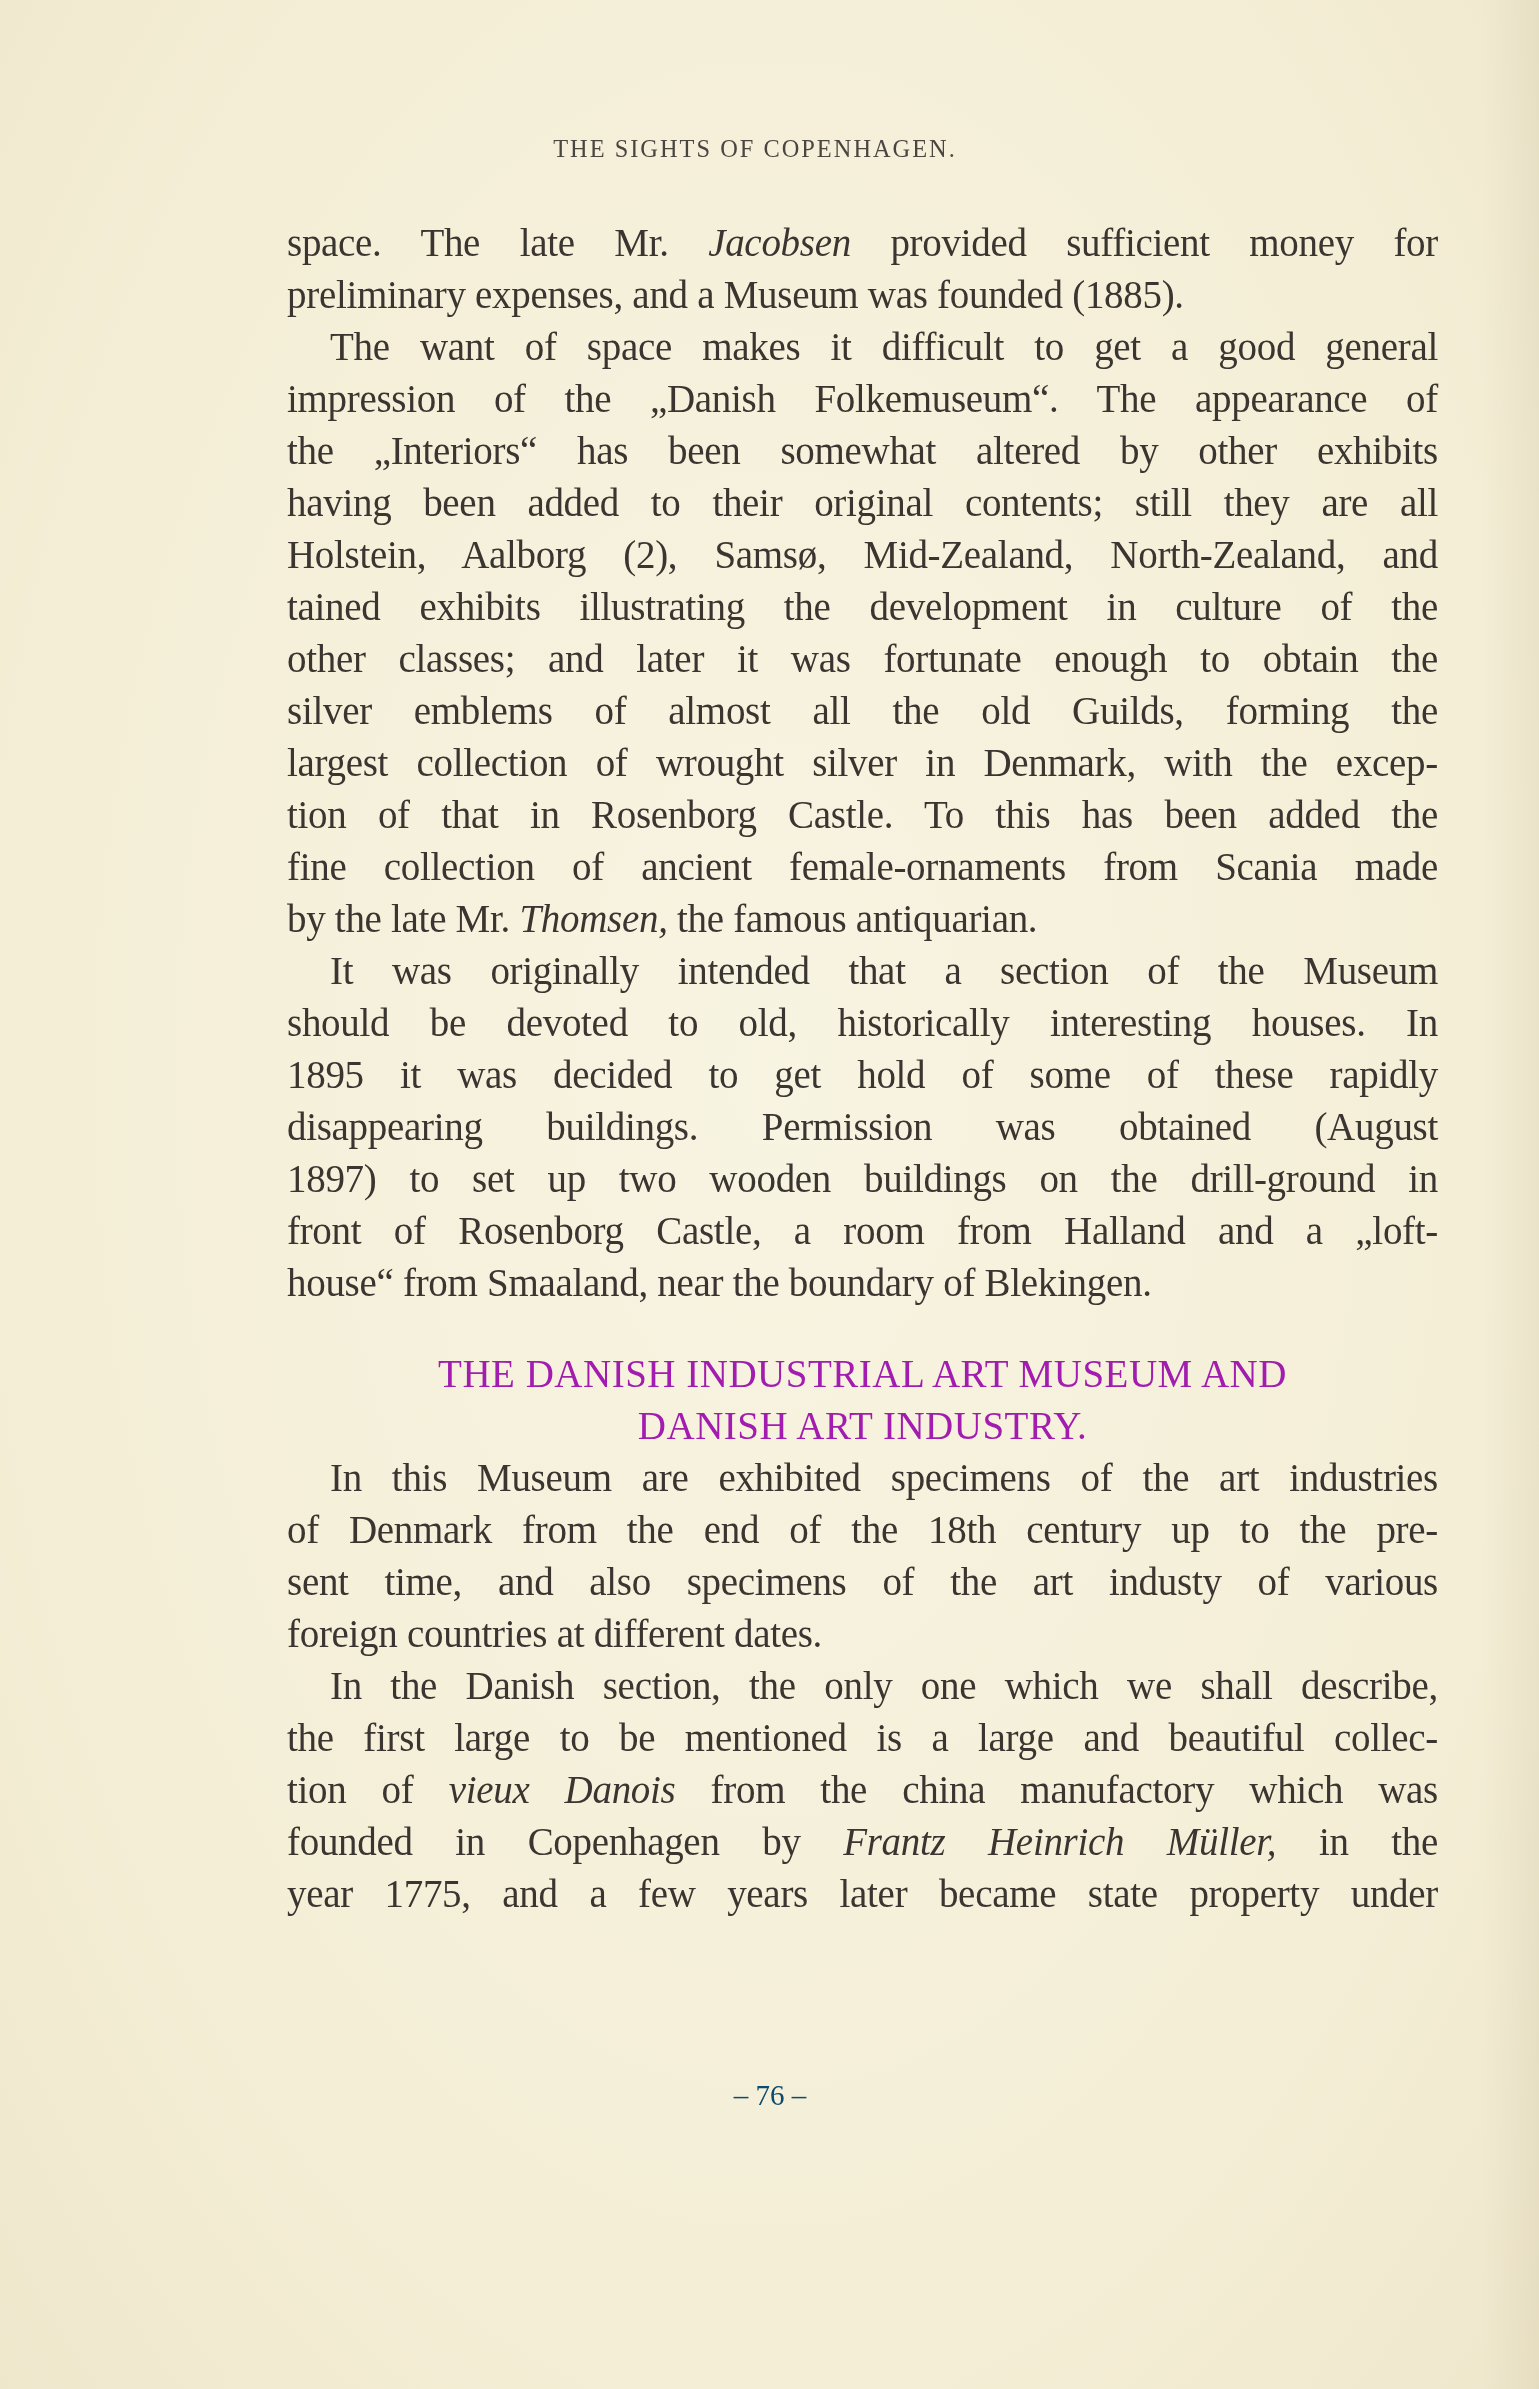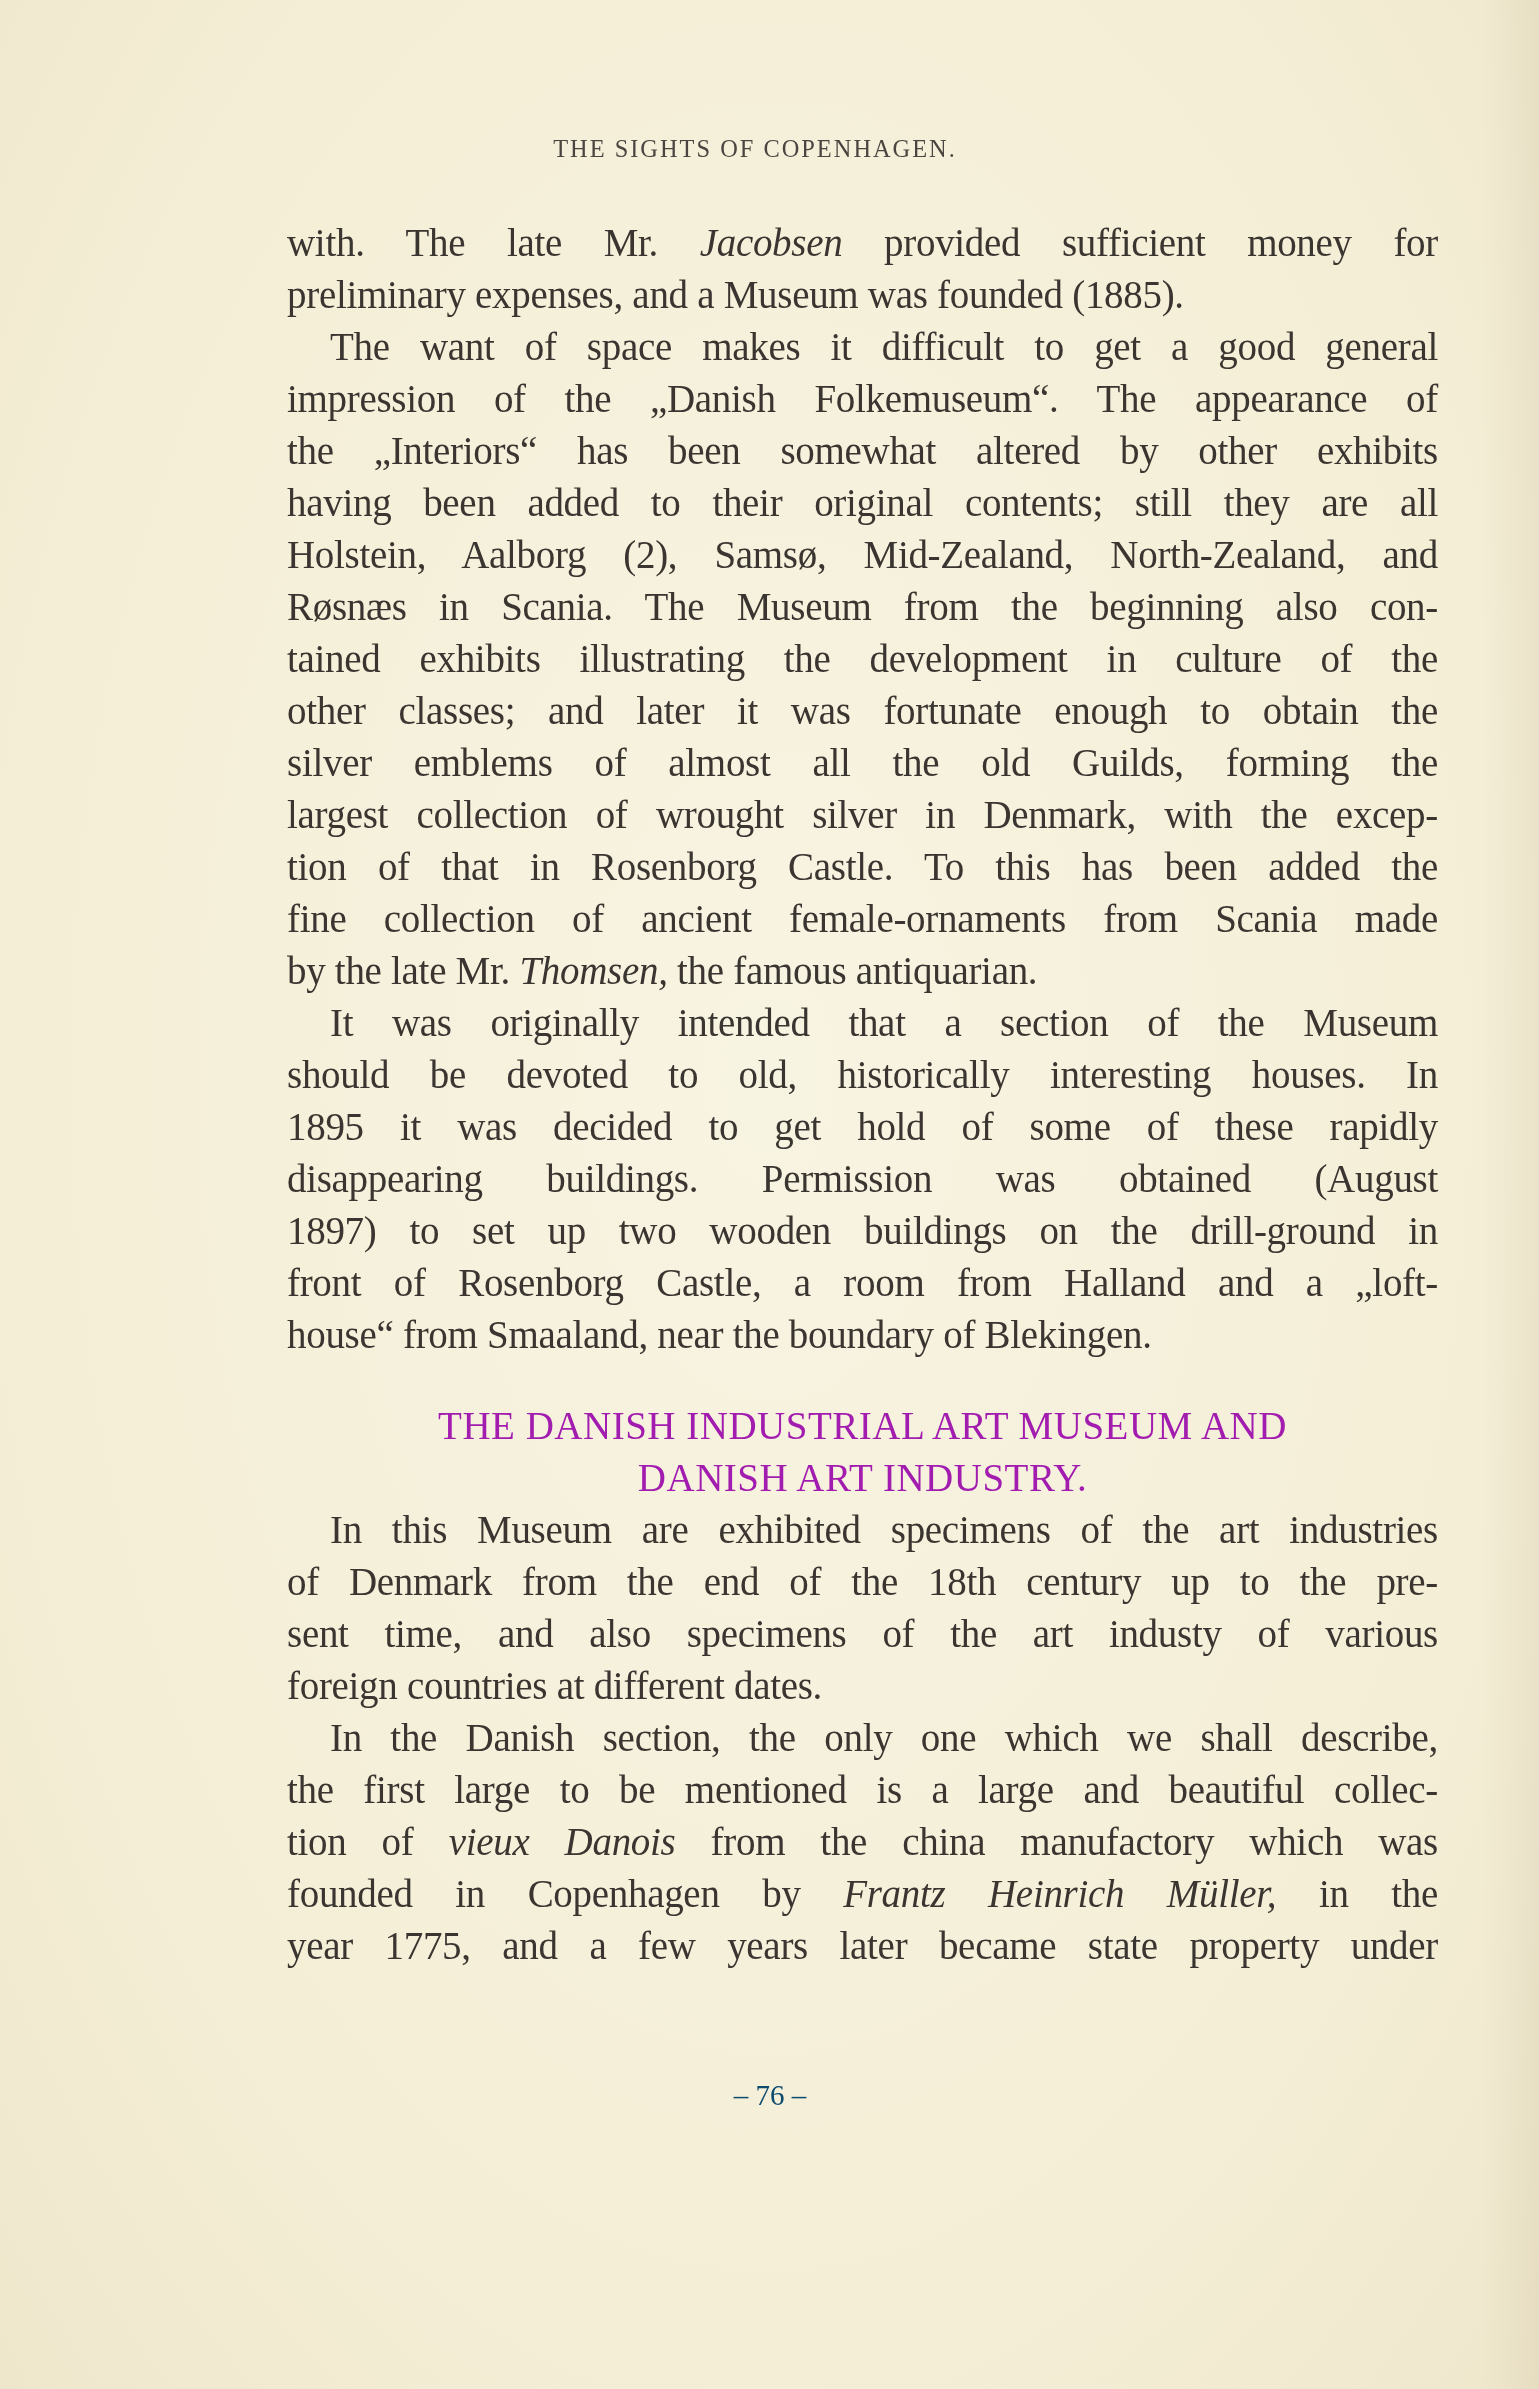--- a/index.html
+++ b/index.html
@@ -44,30 +44,29 @@
 </head>
 <body>
 
 <div class="edge-shadow"></div>
 
 <div class="running-head">THE SIGHTS OF COPENHAGEN.</div>
 
 <div class="text-block">
   <div id="block1">
       <div>
-        <div class="line"><span>with.  The late Mr. </span><i>Jacobsen</i><span> provided sufficient money for</span></div>
+        <div class="line"><span>space.  The late Mr. </span><i>Jacobsen</i><span> provided sufficient money for</span></div>
         <div class="line last"><span>preliminary expenses, and a Museum was founded (1885).</span></div>
       </div>
       <div>
         <div class="line indent"><span>The want of space makes it difficult to get a good general</span></div>
         <div class="line"><span>impression of the „Danish Folkemuseum“. The appearance of</span></div>
         <div class="line"><span>the „Interiors“ has been somewhat altered by other exhibits</span></div>
         <div class="line"><span>having been added to their original contents; still they are all</span></div>
         <div class="line"><span>Holstein, Aalborg (2), Samsø, Mid-Zealand, North-Zealand, and</span></div>
-        <div class="line"><span>Røsnæs in Scania. The Museum from the beginning also con-</span></div>
         <div class="line"><span>tained exhibits illustrating the development in culture of the</span></div>
         <div class="line"><span>other classes; and later it was fortunate enough to obtain the</span></div>
         <div class="line"><span>silver emblems of almost all the old Guilds, forming the</span></div>
         <div class="line"><span>largest collection of wrought silver in Denmark, with the excep-</span></div>
         <div class="line"><span>tion of that in Rosenborg Castle.  To this has been added the</span></div>
         <div class="line"><span>fine collection of ancient female-ornaments from Scania made</span></div>
         <div class="line last"><span>by the late Mr. </span><i>Thomsen,</i><span> the famous antiquarian.</span></div>
       </div>
       <div>
         <div class="line indent"><span>It was originally intended that a section of the Museum</span></div>

